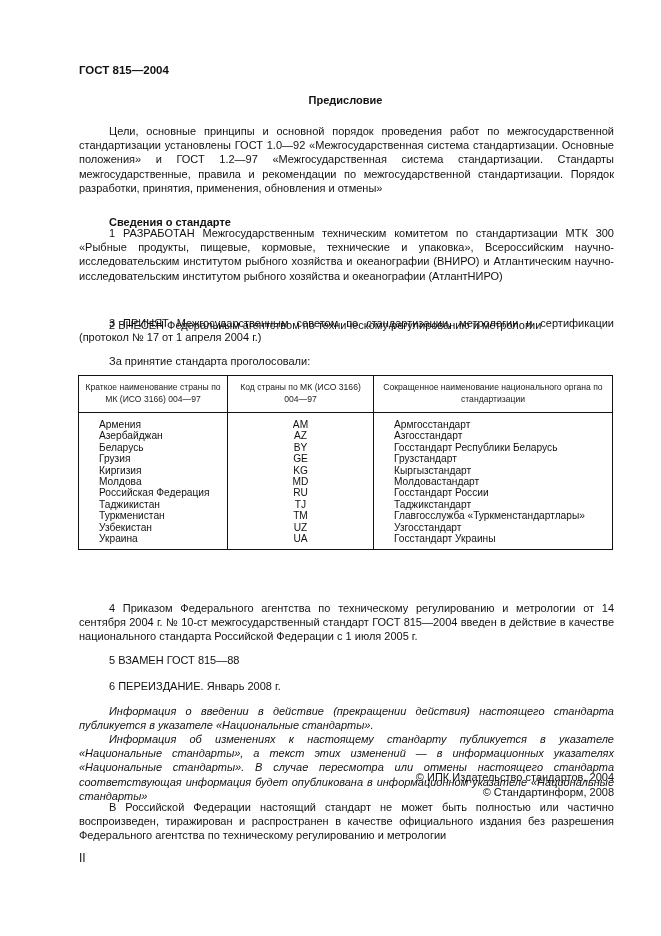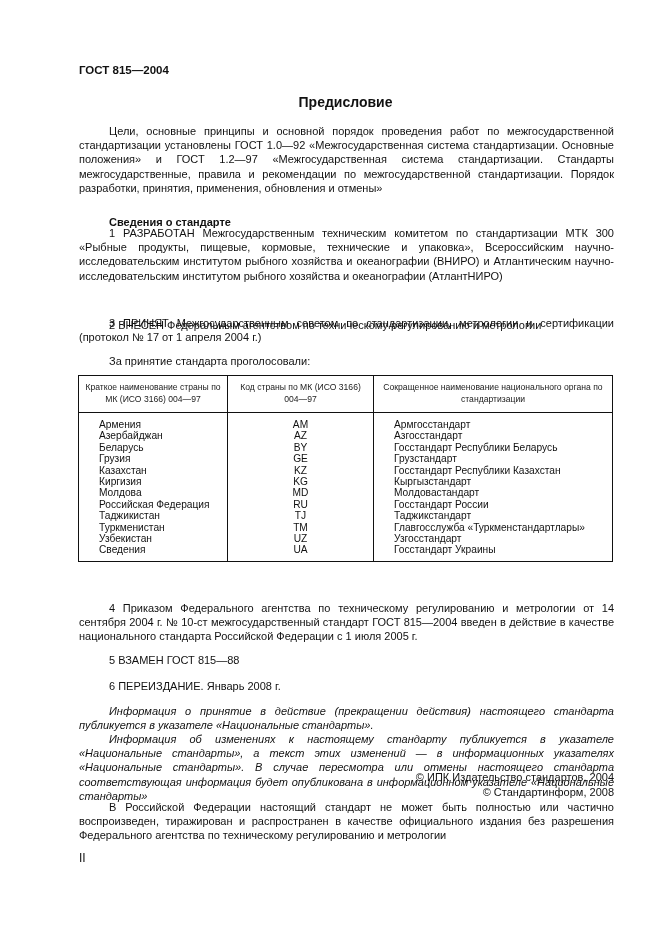--- a/index.html
+++ b/index.html
@@ -1,20 +1,20 @@
 <!DOCTYPE html>
 <html><head>
 <meta charset="utf-8">
 <style>
   html, body { margin:0; padding:0; background:#ffffff; }
   body { width:661px; height:936px; position:relative; overflow:hidden;
          font-family:"Liberation Sans", sans-serif; color:#111; }
   .page { position:absolute; left:0; top:0; width:661px; height:936px; }
   .hdr { position:absolute; left:79px; top:64px; font-weight:bold; font-size:11.5px; }
-  .title { position:absolute; left:0; width:661px; top:94px; text-align:center; font-weight:bold; font-size:14px; padding-left:30px; box-sizing:border-box; }
+  .title { position:absolute; left:0; width:661px; top:94px; text-align:center; font-weight:bold; font-size:11px; padding-left:30px; box-sizing:border-box; }
   .para { position:absolute; left:79px; width:535px; font-size:11px; line-height:14.2px; text-align:justify; }
   .para .ind { display:inline-block; width:30px; }
   .subh { position:absolute; left:109px; top:216px; font-weight:bold; font-size:11px; }
   .italic { font-style:italic; }
   table.vote { position:absolute; left:78px; top:375px; width:535px; border-collapse:collapse; font-size:10.2px; }
   table.vote th { font-weight:normal; font-size:8.6px; line-height:11.5px; color:#222; padding:6px 4px 7px; border:1.5px solid #111; text-align:center; vertical-align:middle; }
   table.vote td { padding:0 4px; line-height:11.4px; border-left:1.5px solid #111; border-right:1.5px solid #111; }
   table.vote tbody tr:first-child td { padding-top:6px; }
   table.vote tbody tr:last-child td { padding-bottom:5px; border-bottom:1.5px solid #111; }
   td.c1 { padding-left:20px !important; width:124px; }
@@ -62,25 +62,20 @@
           <td class="c1">Беларусь</td>
           <td class="c2">BY</td>
           <td class="c3">Госстандарт Республики Беларусь</td>
         </tr>
         <tr>
           <td class="c1">Грузия</td>
           <td class="c2">GE</td>
           <td class="c3">Грузстандарт</td>
         </tr>
         <tr>
-          <td class="c1">Казахстан</td>
-          <td class="c2">KZ</td>
-          <td class="c3">Госстандарт Республики Казахстан</td>
-        </tr>
-        <tr>
           <td class="c1">Киргизия</td>
           <td class="c2">KG</td>
           <td class="c3">Кыргызстандарт</td>
         </tr>
         <tr>
           <td class="c1">Молдова</td>
           <td class="c2">MD</td>
           <td class="c3">Молдовастандарт</td>
         </tr>
         <tr>
@@ -97,32 +92,32 @@
           <td class="c1">Туркменистан</td>
           <td class="c2">TM</td>
           <td class="c3">Главгосслужба «Туркменстандартлары»</td>
         </tr>
         <tr>
           <td class="c1">Узбекистан</td>
           <td class="c2">UZ</td>
           <td class="c3">Узгосстандарт</td>
         </tr>
         <tr>
-          <td class="c1">Сведения</td>
+          <td class="c1">Украина</td>
           <td class="c2">UA</td>
           <td class="c3">Госстандарт Украины</td>
         </tr>
       </tbody>
   </table>
 
   <div class="para" style="top:601px;"><span class="ind"></span><span>4  Приказом Федерального агентства по техническому регулированию и метрологии от 14 сентября 2004 г. № 10-ст межгосударственный стандарт ГОСТ 815—2004 введен в действие в качестве национального стандарта Российской Федерации с 1 июля 2005 г.</span></div>
   <div class="para" style="top:653px;"><span class="ind"></span><span>5  ВЗАМЕН ГОСТ 815—88</span></div>
   <div class="para" style="top:679px;"><span class="ind"></span><span>6  ПЕРЕИЗДАНИЕ. Январь 2008 г.</span></div>
 
-  <div class="para italic" style="top:704px;"><span class="ind"></span><span>Информация о принятие в действие (прекращении действия) настоящего стандарта публикуется в указателе «Национальные стандарты».</span></div>
+  <div class="para italic" style="top:704px;"><span class="ind"></span><span>Информация о введении в действие (прекращении действия) настоящего стандарта публикуется в указателе «Национальные стандарты».</span></div>
   <div class="para italic" style="top:732px;"><span class="ind"></span><span>Информация об изменениях к настоящему стандарту публикуется в указателе «Национальные стандарты», а текст этих изменений — в информационных указателях «Национальные стандарты». В случае пересмотра или отмены настоящего стандарта соответствующая информация будет опубликована в информационном указателе «Национальные стандарты»</span></div>
 
   <div class="right" style="top:770px;">
     <div>©  ИПК Издательство стандартов, 2004</div>
     <div>© Стандартинформ, 2008</div>
   </div>
 
   <div class="para" style="top:800px;"><span class="ind"></span><span>В Российской Федерации настоящий стандарт не может быть полностью или частично воспроизведен, тиражирован и распространен в качестве официального издания без разрешения Федерального агентства по техническому регулированию и метрологии</span></div>
 
   <div class="pagenum">II</div>

